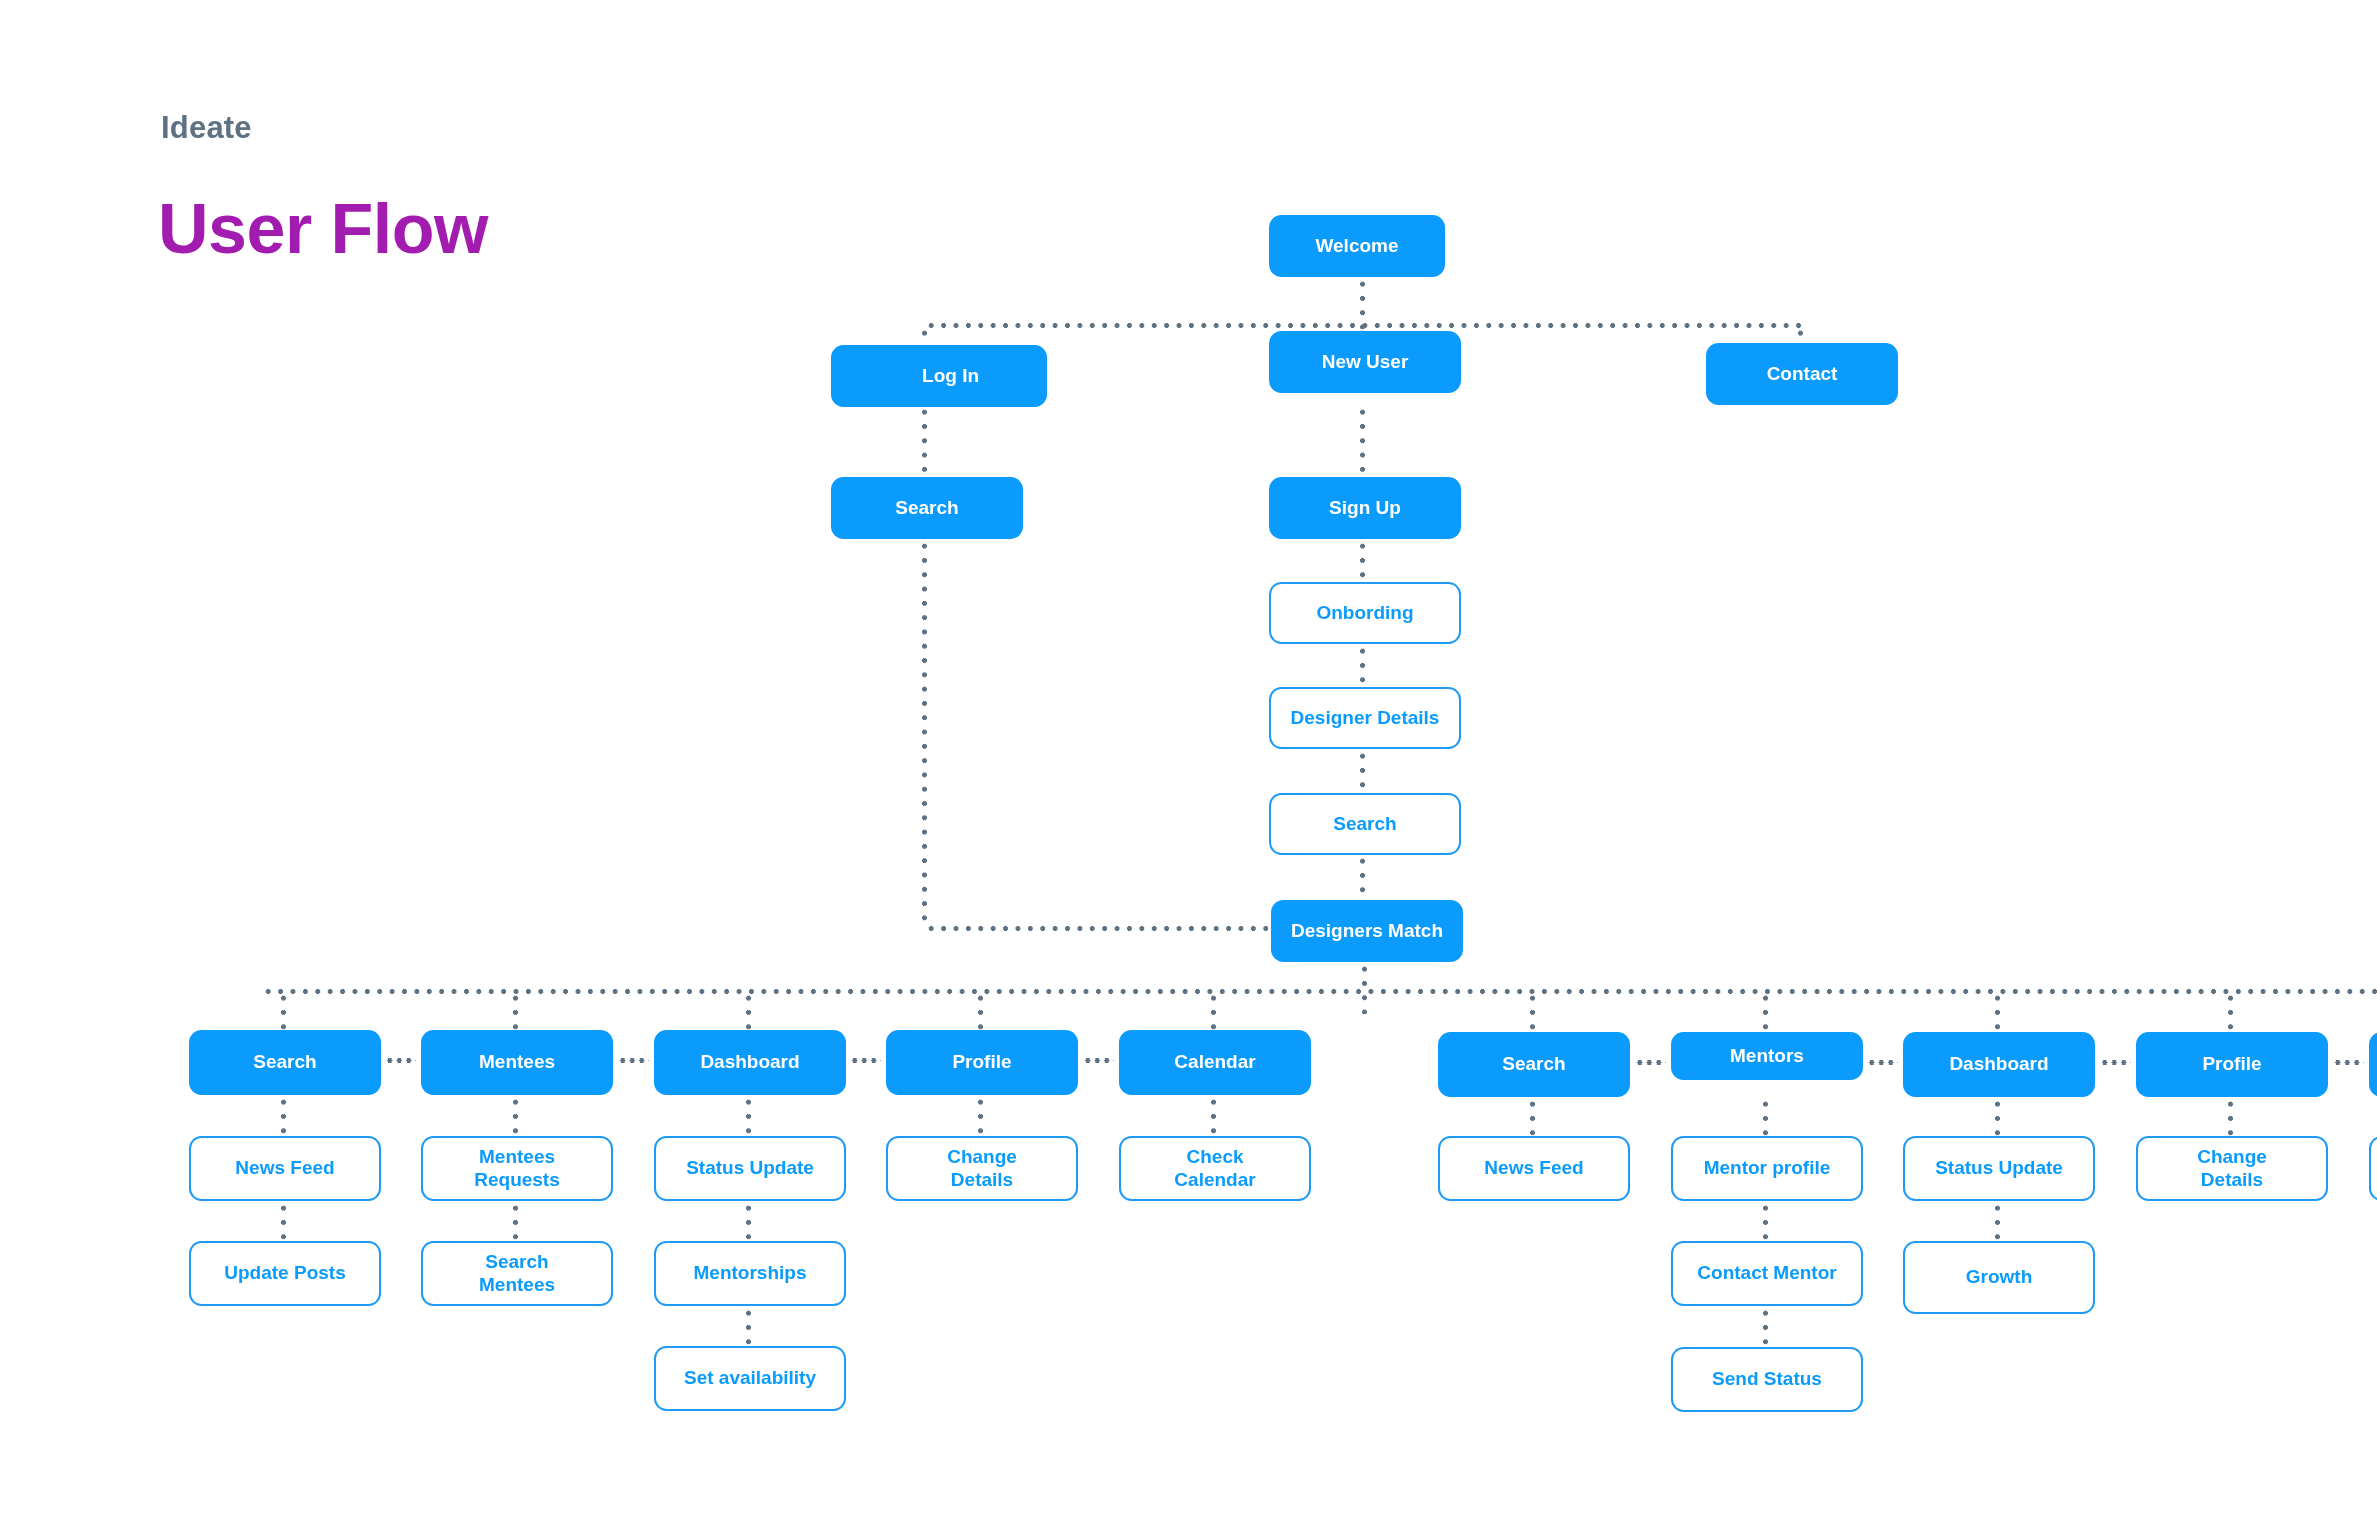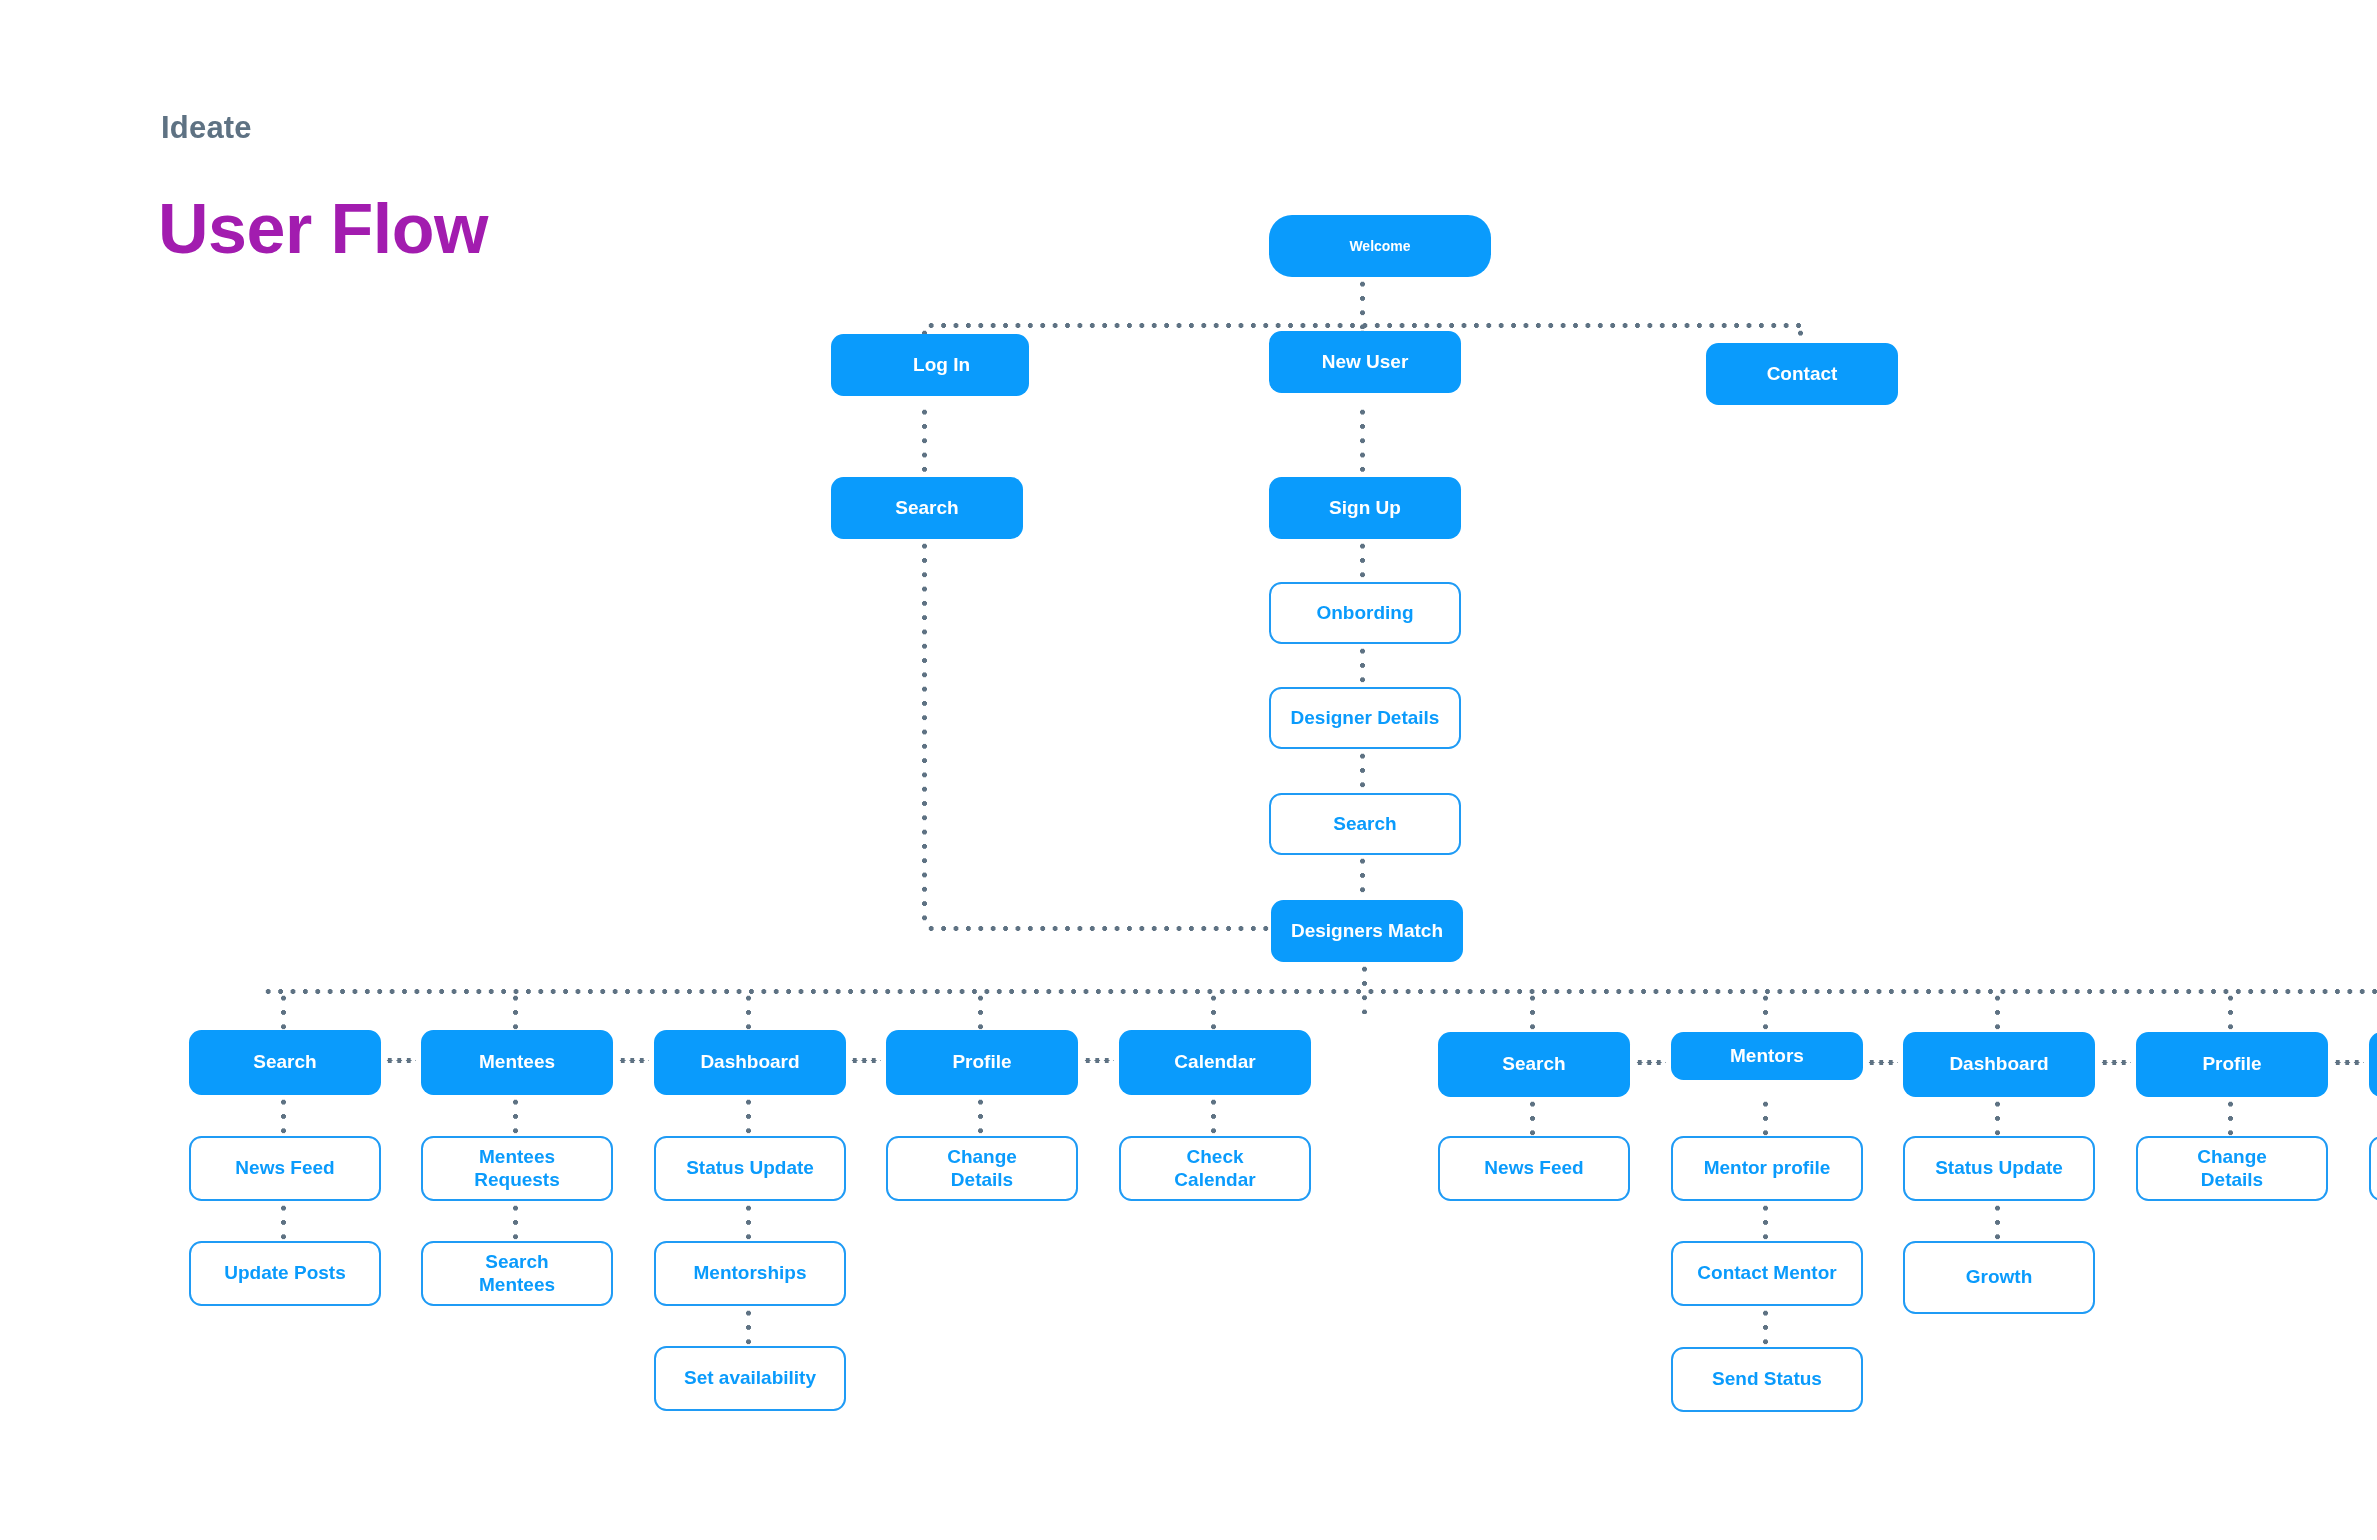--- a/index.html
+++ b/index.html
@@ -125,24 +125,24 @@
       <div class="wire wire-v" style="left: 2228px; top: 1097px; height: 39px;"></div>
       <div class="wire wire-v" style="left: 281px; top: 1201px; height: 40px;"></div>
       <div class="wire wire-v" style="left: 513px; top: 1201px; height: 40px;"></div>
       <div class="wire wire-v" style="left: 746px; top: 1201px; height: 40px;"></div>
       <div class="wire wire-v" style="left: 1763px; top: 1201px; height: 40px;"></div>
       <div class="wire wire-v" style="left: 1995px; top: 1201px; height: 40px;"></div>
       <div class="wire wire-v" style="left: 746px; top: 1306px; height: 40px;"></div>
       <div class="wire wire-v" style="left: 1763px; top: 1306px; height: 41px;"></div>
     </div>
   <div id="nodes">
-      <div class="node solid" style="left: 1269px; top: 215px; width: 222px; height: 62px; font-size: 14px; border-radius: 23px;">
+      <div class="node solid" style="left: 1269px; top: 215px; width: 176px; height: 62px; font-size: 19px;">
         <span class="lbl">Welcome</span>
       </div>
-      <div class="node solid" style="left: 831px; top: 334px; width: 198px; height: 62px; font-size: 19px; padding-left: 28px;">
+      <div class="node solid" style="left: 831px; top: 345px; width: 216px; height: 62px; font-size: 19px; padding-left: 28px;">
         <span class="lbl">Log In</span>
       </div>
       <div class="node solid" style="left: 1269px; top: 331px; width: 192px; height: 62px; font-size: 19px;">
         <span class="lbl">New User</span>
       </div>
       <div class="node solid" style="left: 1706px; top: 343px; width: 192px; height: 62px; font-size: 19px;">
         <span class="lbl">Contact</span>
       </div>
       <div class="node solid" style="left: 831px; top: 477px; width: 192px; height: 62px; font-size: 19px;">
         <span class="lbl">Search</span>

